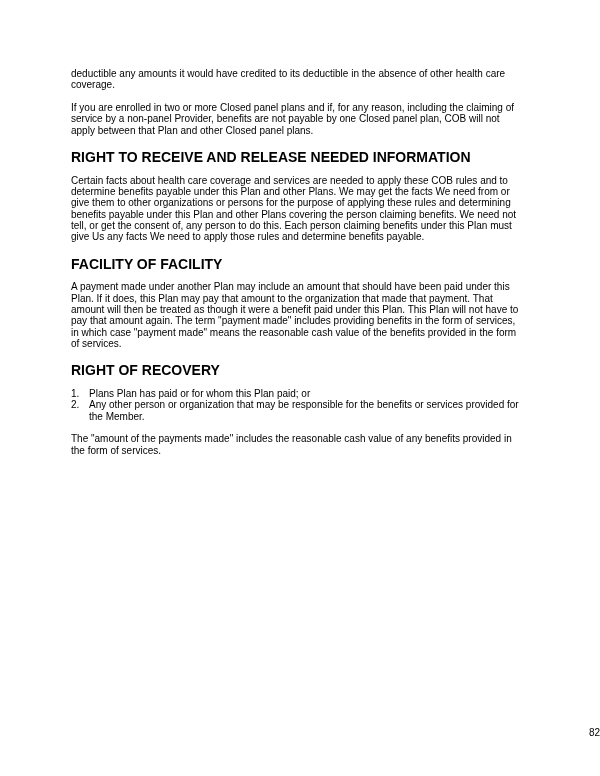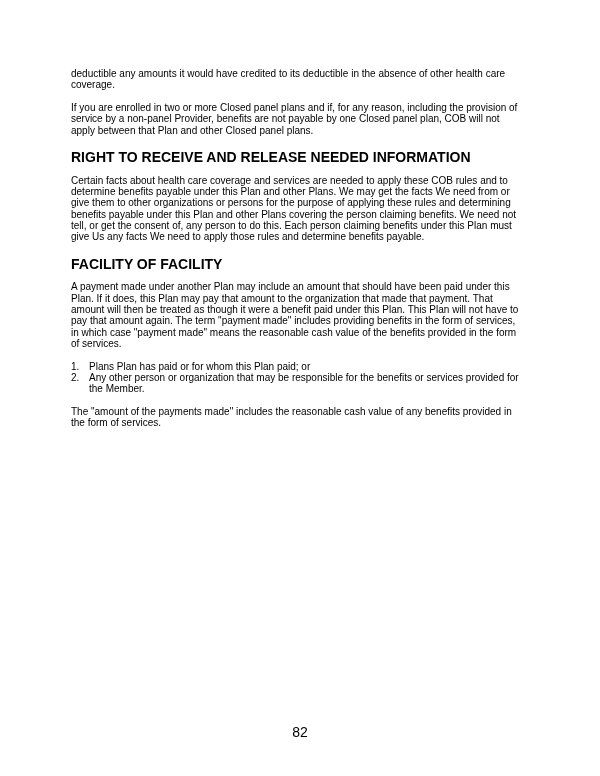--- a/index.html
+++ b/index.html
@@ -44,43 +44,44 @@
     flex: 0 0 18px;
   }
   .list-item .itm-text {
     flex: 1 1 auto;
   }
   .page-number {
     position: absolute;
     top: 727px;
     left: 0;
     width: 100%;
-    text-align: center;
-    font-size: 14px;
+    text-align: right;
+    font-size: 10px;
     line-height: 11.3px;
   }
 </style>
 </head>
 <body>
 
 <div class="page">
   <div class="content">
 
     <p class="para">deductible any amounts it would have credited to its deductible in the absence of other health care coverage.</p>
 
-    <p class="para">If you are enrolled in two or more Closed panel plans and if, for any reason, including the provision of service by a non-panel Provider, benefits are not payable by one Closed panel plan, COB will not apply between that Plan and other Closed panel plans.</p>
+    <p class="para">If you are enrolled in two or more Closed panel plans and if, for any reason, including the claiming of service by a non-panel Provider, benefits are not payable by one Closed panel plan, COB will not apply between that Plan and other Closed panel plans.</p>
 
     <h2 class="section-heading">RIGHT TO RECEIVE AND RELEASE NEEDED INFORMATION</h2>
 
     <p class="para">Certain facts about health care coverage and services are needed to apply these COB rules and to determine benefits payable under this Plan and other Plans. We may get the facts We need from or give them to other organizations or persons for the purpose of applying these rules and determining benefits payable under this Plan and other Plans covering the person claiming benefits. We need not tell, or get the consent of, any person to do this. Each person claiming benefits under this Plan must give Us any facts We need to apply those rules and determine benefits payable.</p>
 
     <h2 class="section-heading">FACILITY OF FACILITY</h2>
 
     <p class="para">A payment made under another Plan may include an amount that should have been paid under this Plan. If it does, this Plan may pay that amount to the organization that made that payment. That amount will then be treated as though it were a benefit paid under this Plan. This Plan will not have to pay that amount again. The term "payment made" includes providing benefits in the form of services, in which case "payment made" means the reasonable cash value of the benefits provided in the form of services.</p>
 
+    <h2 class="section-heading">RIGHT OF RECOVERY</h2>
 
 
     <div class="numbered-list">
       <div class="list-item">
         <span class="num">1.</span>
         <span class="itm-text">Plans Plan has paid or for whom this Plan paid; or</span>
       </div>
       <div class="list-item">
         <span class="num">2.</span>
         <span class="itm-text">Any other person or organization that may be responsible for the benefits or services provided for the Member.</span>

